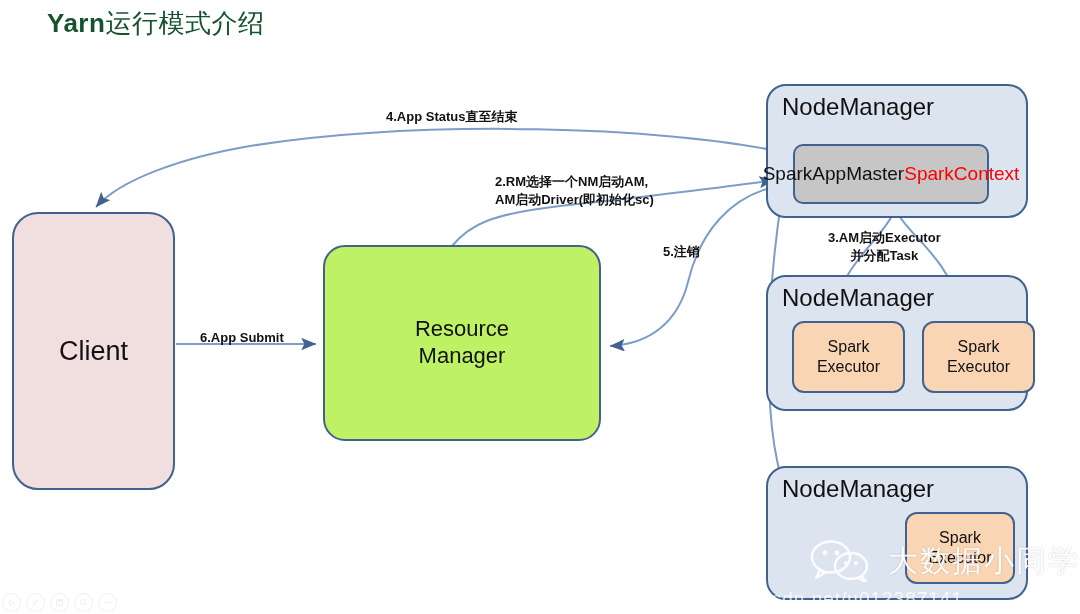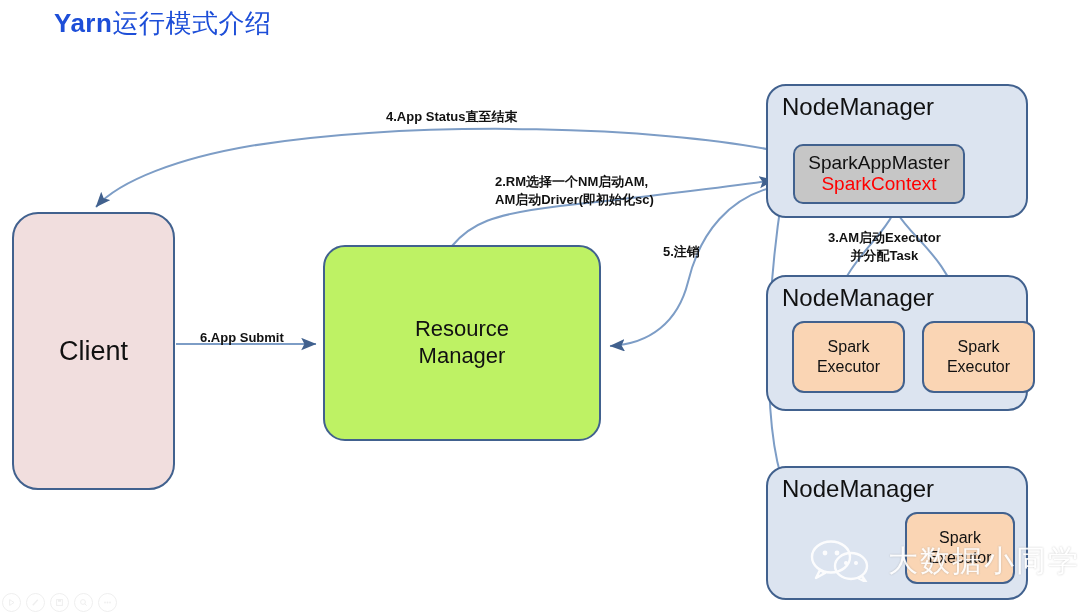--- a/index.html
+++ b/index.html
@@ -17,24 +17,24 @@
   #canvas {
     position: relative;
     width: 1080px;
     height: 614px;
     background: #ffffff;
   }
 
   
   #page-title {
     position: absolute;
-    left: 54px;
+    left: 47px;
     top: 6px;
     font-size: 26px;
-    color: #1d4ed8;
+    color: #14532d;
     letter-spacing: .5px;
     white-space: nowrap;
   }
   #page-title .bold-part { font-weight: bold; }
 
   
   #wires {
     position: absolute;
     left: 0; top: 0;
     width: 1080px; height: 614px;
@@ -91,26 +91,25 @@
 
   #nm-top   { left: 766px; top: 84px;  width: 262px; height: 134px; }
   #nm-mid   { left: 766px; top: 275px; width: 262px; height: 136px; }
   #nm-bot   { left: 766px; top: 466px; width: 262px; height: 134px; }
 
   
   #appmaster-box {
     position: absolute;
     box-sizing: border-box;
     left: 25px; top: 58px;
-    width: 172px; height: 60px;
+    width: 196px; height: 60px;
     background: #C6C6C6;
     border: 2.5px solid #41618E;
     border-radius: 10px;
     display: flex;
-    flex-direction: column;
     align-items: center;
     justify-content: center;
     line-height: 1.08;
   }
   #appmaster-box .am-title { font-size: 19px; color: #111; }
   #appmaster-box .am-ctx   { font-size: 19px; color: #FF0000; }
 
   
   .executor {
     position: absolute;
@@ -299,20 +298,21 @@
       <circle cx="15" cy="13" r="2.4" fill="#ffffff"></circle>
       <circle cx="27" cy="13" r="2.4" fill="#ffffff"></circle>
       <ellipse cx="41" cy="26" rx="16" ry="13" fill="none" stroke="#ffffff" stroke-width="2.4"></ellipse>
       <path d="M52,36 L56,42 L48,38 Z" fill="none" stroke="#ffffff" stroke-width="2.4" stroke-linejoin="round"></path>
       <circle cx="36" cy="23" r="2" fill="#ffffff"></circle>
       <circle cx="46" cy="23" r="2" fill="#ffffff"></circle>
     </svg>
     <span class="wm-text">大数据小同学</span>
   </div>
 
+  <div id="wm-url">https://blog.csdn.net/u012387141</div>
 
   <div id="mini-toolbar">
     <div class="tb-btn">
       <svg width="9" height="9" viewBox="0 0 9 9">
           <path d="M2.6,1.6 L7,4.5 L2.6,7.4 Z" fill="none" stroke="#c9c9c9" stroke-width="1"></path>
         </svg>
     </div>
     <div class="tb-btn">
       <svg width="9" height="9" viewBox="0 0 9 9">
           <path d="M1.8,7.2 L6.8,1.8" stroke="#c9c9c9" stroke-width="1.4" fill="none"></path>

